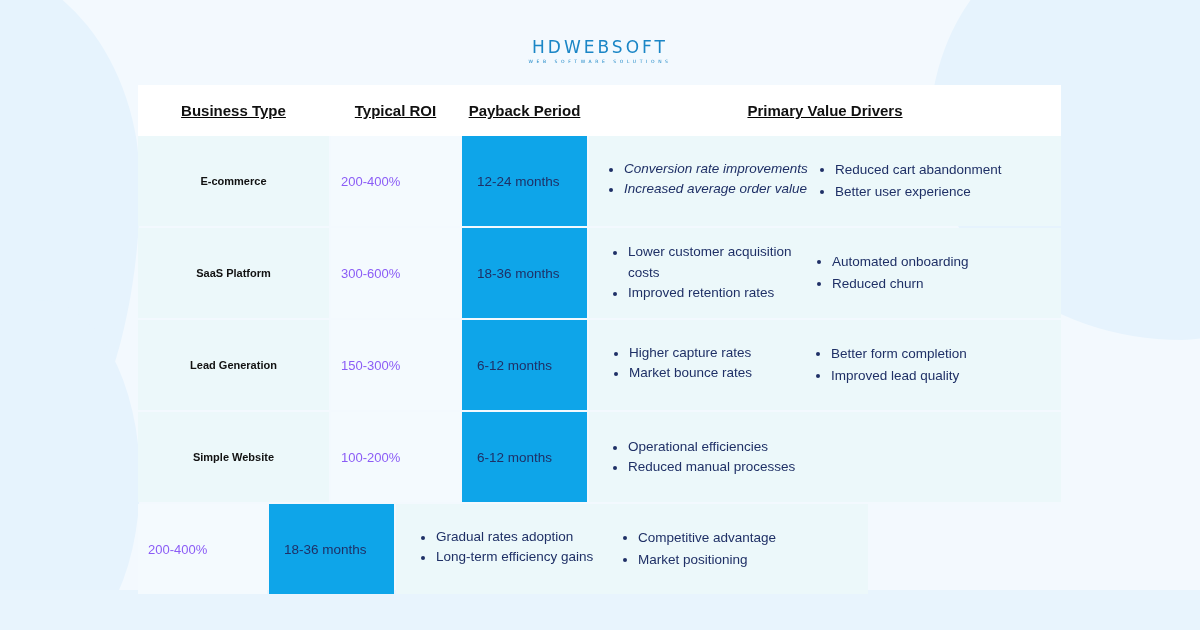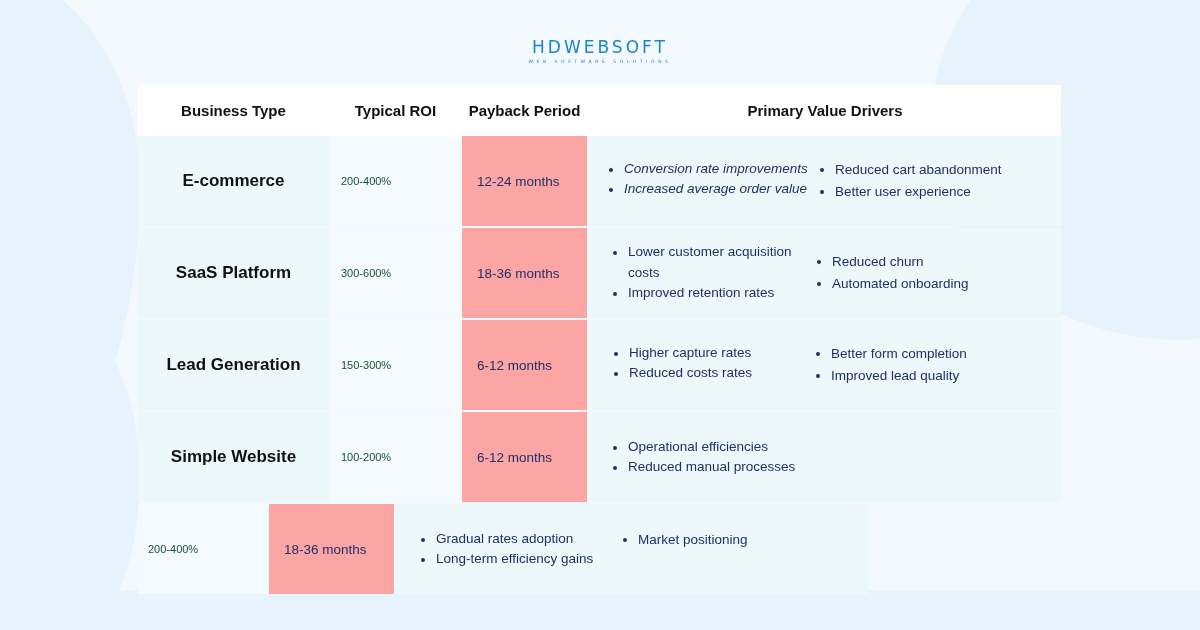--- a/index.html
+++ b/index.html
@@ -47,39 +47,39 @@
       display: block;
       font-family: "DejaVu Sans", sans-serif;
       font-size: 4.5px; letter-spacing: 3.6px;
       color: #1b86c6; line-height: 7px; margin-top: 2px;
     }
     .table {
       position: absolute; left: 138px; top: 85px;
       width: 923px;
     }
     .row { display: flex; margin-bottom: 2px; }
-    .row.header { height: 51px; background: #ffffff; margin-bottom: 0; }
+    .row.header { height: 51px; background: #ffffff; margin-bottom: 0; text-decoration: underline; }
     .row.body { height: 90px; }
     .cell {
       display: flex; align-items: center;
       margin-right: 2px;
     }
     .cell:last-child { margin-right: 0; }
     .c1 { width: 191px; justify-content: center; }
     .c2 { width: 129px; }
     .c3 { width: 125px; }
     .c4 { width: 472px; }
     .header .cell {
       font-weight: bold; font-size: 15px; color: #111111;
       justify-content: center;
     }
     .header .c2 { padding-left: 0; }
-    .body .c1 { background: #ecf8fa; font-weight: bold; font-size: 17px; color: #111111; }
-    .body .c2 { background: #f4fafe; padding-left: 10px; font-size: 11px; color: #14532d; text-align: right; }
-    .body .c3 { background: #fca5a5; padding-left: 15px; font-size: 13.5px; color: #1f3066; }
+    .body .c1 { background: #ecf8fa; font-weight: bold; font-size: 11px; color: #111111; }
+    .body .c2 { background: #f4fafe; padding-left: 10px; font-size: 13px; color: #8b5cf6; text-align: right; }
+    .body .c3 { background: #0ea5e9; padding-left: 15px; font-size: 13.5px; color: #1f3066; }
     .body .c4 { background: #ecf8fa; font-size: 13.5px; color: #1f3066; }
     .drivers { display: flex; width: 100%; }
     .drivers ul { list-style: none; }
     .drivers li {
       position: relative; padding-left: 15px;
       line-height: 20.5px;
     }
     .drivers li::before {
       content: ""; position: absolute; left: 0; top: 9px;
       width: 4px; height: 4px; border-radius: 50%;
@@ -138,36 +138,36 @@
     <div class="cell c1">SaaS Platform</div>
     <div class="cell c2">300-600%</div>
     <div class="cell c3">18-36 months</div>
     <div class="cell c4">
       <div class="drivers" style="align-items:center;">
         <ul class="col-a">
           <li class="wrap">Lower customer acquisition costs</li>
           <li>Improved retention rates</li>
         </ul>
         <ul class="col-b">
+          <li>Automated onboarding</li>
           <li>Reduced churn</li>
-          <li>Automated onboarding</li>
         </ul>
       </div>
     </div>
   </div>
 
   <div class="row body row-lead">
     <div class="cell c1">Lead Generation</div>
     <div class="cell c2">150-300%</div>
     <div class="cell c3">6-12 months</div>
     <div class="cell c4">
       <div class="drivers">
         <ul class="col-a">
           <li>Higher capture rates</li>
-          <li>Reduced costs rates</li>
+          <li>Market bounce rates</li>
         </ul>
         <ul class="col-b">
           <li>Better form completion</li>
           <li>Improved lead quality</li>
         </ul>
       </div>
     </div>
   </div>
 
   <div class="row body row-simple">
@@ -187,18 +187,19 @@
   <div class="row body row-complex">
     <div class="cell c2">200-400%</div>
     <div class="cell c3">18-36 months</div>
     <div class="cell c4">
       <div class="drivers">
         <ul class="col-a">
           <li>Gradual rates adoption</li>
           <li>Long-term efficiency gains</li>
         </ul>
         <ul class="col-b">
+          <li>Competitive advantage</li>
           <li>Market positioning</li>
         </ul>
       </div>
     </div>
   </div>
 </div>
 
 </body></html>

